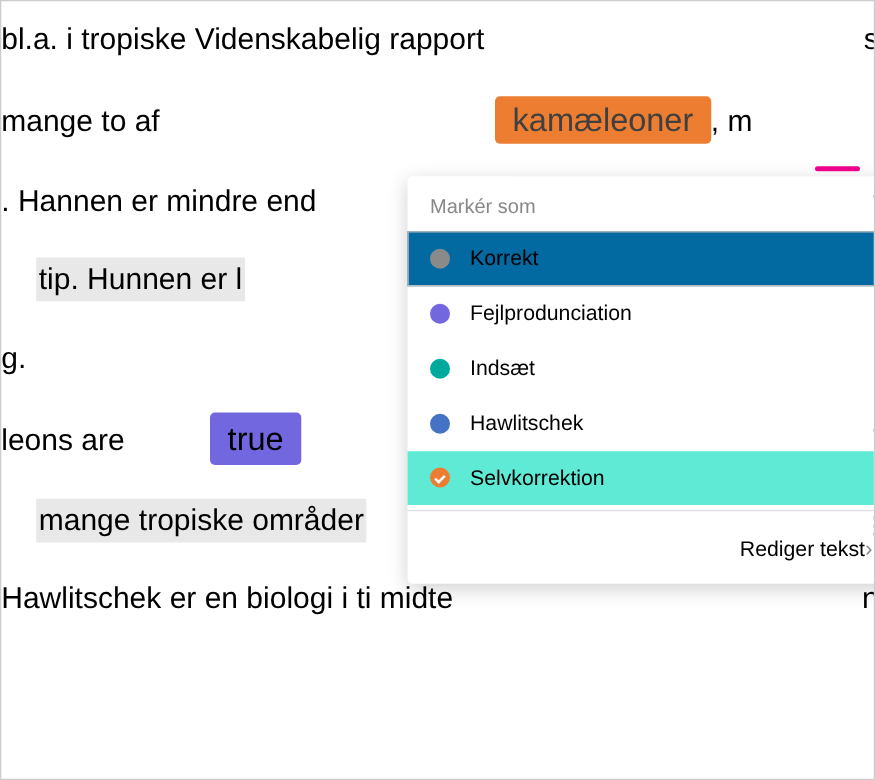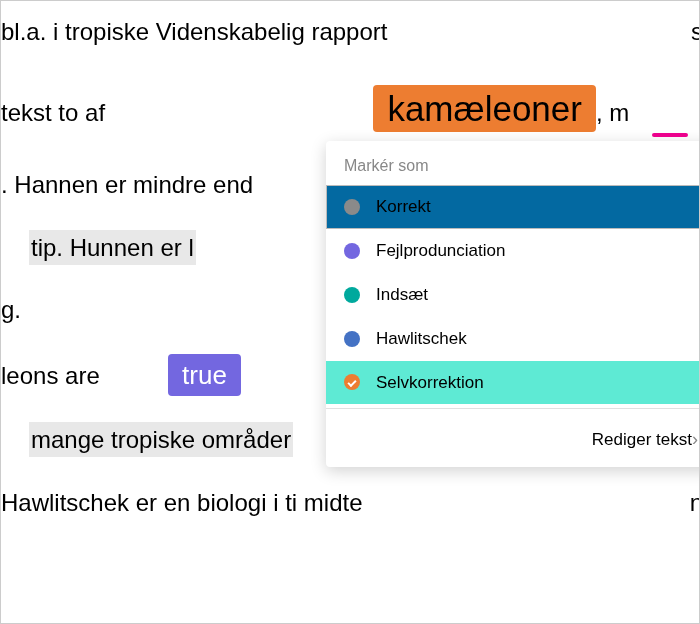--- a/index.html
+++ b/index.html
@@ -17,28 +17,28 @@
     }
     .text-content {
       padding: 0;
     }
     .line {
       white-space: nowrap;
       position: relative;
     }
     .highlight-orange {
       background: #ed7d31;
-      color: #000000;
+      color: #404040;
       padding: 4px 14px;
       border-radius: 4px;
-      font-size: 35px;
+      font-size: 26px;
     }
     .highlight-purple {
       background: #7367e0;
-      color: #ffffff;
+      color: #000000;
       padding: 6px 14px;
       border-radius: 4px;
       font-size: 26px;
     }
     .highlight-grey {
       background: #e8e8e8;
       padding: 4px 2px;
       margin-left: 28px;
     }
     .popup {
@@ -131,21 +131,21 @@
   </style>
 </head>
 <body>
 
 <div class="text-content">
   <div class="line">
     <span>bl.a. i tropiske Videnskabelig rapport</span>
     <span style="position:absolute;right:-4px;">s</span>
   </div>
   <div class="line">
-    <span>tekst to af</span>
+    <span>mange to af</span>
     <span style="display:inline-block;width:255px"></span>
     <span class="highlight-orange">kamæleoner</span><span>, m</span>
   </div>
   <div class="line">
     <span>. Hannen er mindre end</span>
     <span style="position:absolute;right:-4px;">an</span>
   </div>
   <div class="line">
     <span class="highlight-grey">tip. Hunnen er l</span>
     <span style="position:absolute;right:-4px;font-size:20px;">Nej</span>

